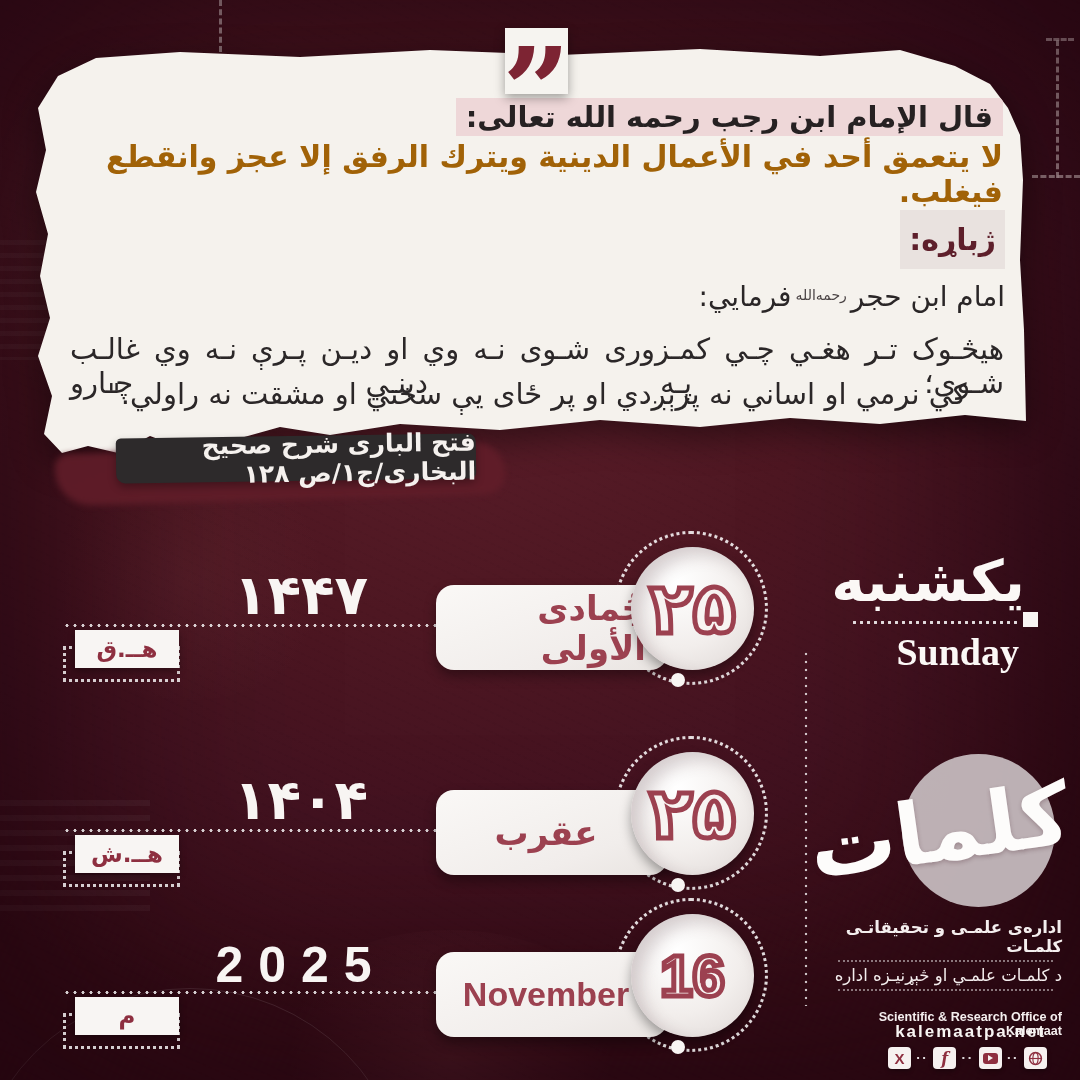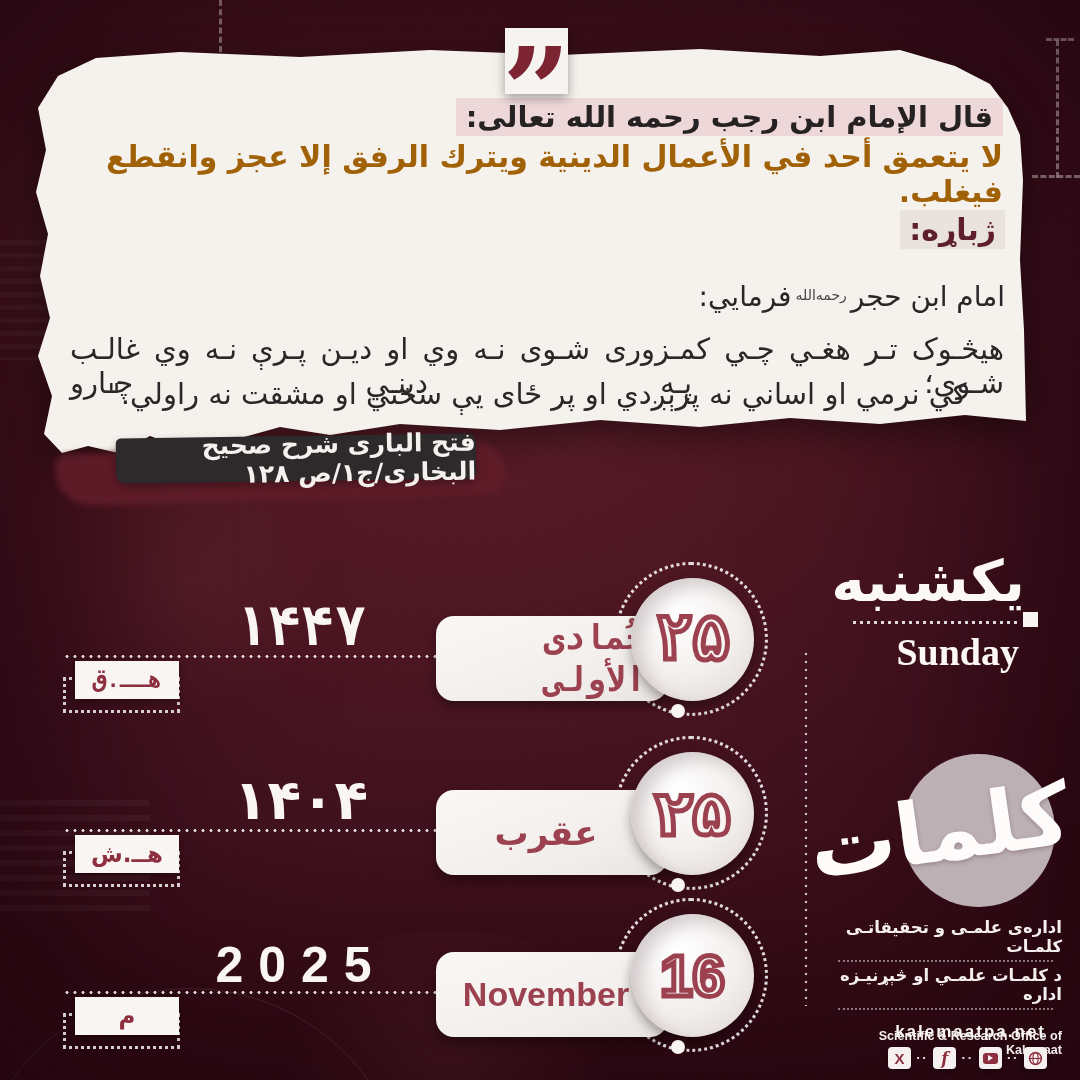--- a/index.html
+++ b/index.html
@@ -43,21 +43,21 @@
   .paper{position:absolute;left:0;top:0;width:1080px;height:520px;background:#f5f2ed;
     clip-path:polygon(96px 58px,180px 52px,300px 57px,430px 50px,560px 55px,700px 49px,820px 56px,
       900px 50px,955px 66px,990px 84px,1008px 108px,1020px 135px,1023px 180px,1020px 260px,
       1024px 330px,1026px 421px,965px 415px,880px 424px,790px 418px,700px 427px,600px 420px,
       500px 430px,400px 424px,330px 435px,280px 427px,230px 441px,185px 449px,150px 436px,
       118px 453px,88px 446px,62px 453px,44px 434px,52px 396px,38px 356px,50px 318px,40px 276px,
       48px 234px,36px 192px,46px 150px,38px 108px,58px 76px);}
   .paper-txt{position:absolute;direction:rtl;color:#262122;}
   .q-attr{top:98px;right:77px;font-size:29px;font-weight:bold;background:#eed7d8;padding:2px 10px;}
   .q-text{top:139px;right:77px;font-size:30px;font-weight:bold;color:#a16207;}
-  .t-label{top:210px;right:75px;font-size:30px;font-weight:900;color:#5e1f2b;background:#e9e2df;padding:2px 9px;}
+  .t-label{top:210px;right:75px;font-size:30px;font-weight:900;color:#5e1f2b;background:#e9e2df;padding:12px 9px;}
   .t-attr{top:280px;right:75px;font-size:28px;color:#2a2627;}
   .t-attr .rahm{font-size:14px;color:#4a4344;display:inline-block;transform:translateY(-6px);margin:0 4px;}
   .t-line1{top:332px;right:76px;left:70px;font-size:29px;color:#2b2728;
     text-align:justify;text-align-last:justify;}
   .t-line2{top:377px;right:76px;left:70px;font-size:29px;color:#2b2728;text-align:center;}
   
   .brush{position:absolute;left:55px;top:448px;width:450px;height:52px;background:#611d29;
     border-radius:14px 30px 20px 36px;transform:rotate(-1.6deg);filter:blur(3px);opacity:.9;z-index:5;}
   .strip{position:absolute;left:116px;top:436px;width:360px;height:45px;background:#2d2a2b;
     border-radius:5px 8px 6px 9px;transform:rotate(-0.8deg);z-index:6;
@@ -69,21 +69,21 @@
     background-image:radial-gradient(circle,rgba(255,255,255,.85) 1.4px,transparent 1.7px);
     background-size:7px 5px;background-repeat:repeat-x;}
   .wd-square{position:absolute;left:1023px;top:612px;width:15px;height:15px;background:#f8f5f3;z-index:7;}
   .wd-en{position:absolute;right:61px;top:630px;font-family:Liberation Serif, serif;
     font-size:38px;font-weight:bold;color:#fbf8f6;z-index:7;}
   .divider-v{position:absolute;left:804px;top:650px;height:356px;width:4px;z-index:6;
     background-image:radial-gradient(circle,rgba(255,255,255,.75) 1.3px,transparent 1.6px);
     background-size:4px 8px;background-repeat:repeat-y;}
   
   .row{position:absolute;left:0;width:800px;height:200px;z-index:7;}
-  .row1{top:578px;font-family:Liberation Mono, monospace;}.row2{top:752px;}.row3{top:914px;}
+  .row1{top:547px;}.row2{top:752px;}.row3{top:914px;}
   .dotline{position:absolute;left:63px;top:76px;width:590px;height:5px;z-index:1;
     background-image:radial-gradient(circle,rgba(255,255,255,.8) 1.4px,transparent 1.7px);
     background-size:8px 5px;background-repeat:repeat-x;}
   .year{position:absolute;left:206px;top:16px;width:190px;text-align:center;
     font-size:55px;font-weight:900;color:#f8f5f3;letter-spacing:6px;z-index:2;}
   .row3 .year{font-family:"Liberation Sans",sans-serif;font-size:50px;letter-spacing:15px;top:22px;}
   .era-ghost{position:absolute;left:63px;top:99px;width:117px;height:36px;
     border:3px dotted rgba(255,255,255,.8);z-index:1;}
   .era-box{position:absolute;left:75px;top:83px;width:104px;height:38px;background:#f8f5f3;z-index:2;
     display:flex;align-items:center;justify-content:center;direction:rtl;
@@ -93,34 +93,34 @@
   .pill{position:absolute;left:436px;top:38px;width:232px;height:85px;border-radius:18px;z-index:2;
     background:linear-gradient(160deg,#faf8f6 0%,#f1edeb 70%,#e9e4e1 100%);
     box-shadow:0 6px 12px rgba(0,0,0,.35);}
   .month{position:absolute;left:10px;top:0;width:200px;height:85px;display:flex;align-items:center;
     justify-content:center;direction:rtl;color:#9c4150;font-weight:900;font-size:34px;}
   .row3 .month{font-family:"Liberation Sans",sans-serif;font-weight:800;}
   .badge{position:absolute;left:631px;top:0;width:123px;height:123px;border-radius:50%;z-index:3;
     background:radial-gradient(circle at 38% 30%,#ffffff 0%,#f2eeec 55%,#ded7d5 100%);
     box-shadow:inset 10px 8px 16px rgba(95,70,78,.22),0 6px 12px rgba(0,0,0,.35);
     display:flex;align-items:center;justify-content:center;}
-  .day{font-size:62px;font-weight:900;color:#f8f4f2;-webkit-text-stroke:5px #9c4150;direction:rtl;}
+  .day{font-size:71px;font-weight:900;color:#f8f4f2;-webkit-text-stroke:5px #9c4150;direction:rtl;}
   .row3 .day{font-family:"Liberation Sans",sans-serif;font-size:58px;-webkit-text-stroke:5px #9c4150;}
   .bdot{position:absolute;left:671px;top:126px;width:14px;height:14px;border-radius:50%;background:#f8f5f3;z-index:3;}
   
   .logo{position:absolute;left:820px;top:730px;width:250px;height:290px;z-index:7;}
   .logo-circle{position:absolute;left:82px;top:24px;width:153px;height:153px;border-radius:50%;
     background:#c9bfc2;opacity:.92;}
   .logo-word{position:absolute;left:0px;top:40px;width:250px;text-align:center;direction:rtl;
     font-size:86px;font-weight:900;color:#fdfcfb;transform:rotate(-8deg);line-height:120px;
     text-shadow:0 2px 4px rgba(60,20,30,.25);white-space:nowrap;}
   .logo-lines{position:absolute;left:8px;top:188px;width:234px;text-align:right;color:#f4eeee;}
   .logo-fa{direction:rtl;font-size:16.5px;font-weight:bold;}
   .logo-sep{margin:4px auto;width:215px;border-top:2px dotted rgba(255,255,255,.45);}
-  .logo-ps{direction:rtl;font-size:16.5px;font-weight:bold;}
+  .logo-ps{direction:rtl;font-size:16.5px;font-weight:normal;}
   .logo-en{font-family:"Liberation Sans",sans-serif;font-size:12.6px;font-weight:bold;margin-top:19px;}
   
   .site{position:absolute;right:34px;top:1022px;font-family:"Liberation Sans",sans-serif;
     font-size:17px;font-weight:bold;letter-spacing:2px;color:#f8f5f3;z-index:7;}
   .social{position:absolute;right:33px;top:1047px;display:flex;align-items:center;gap:5px;z-index:7;}
   .sbox{width:23px;height:22px;border-radius:4px;background:#f6f1f0;display:flex;align-items:center;
     justify-content:center;color:#8e2f40;font-weight:900;box-shadow:0 2px 4px rgba(0,0,0,.3);}
   .sbox.x{font-family:"Liberation Sans",sans-serif;font-size:15px;}
   .sbox.fb{font-family:"DejaVu Serif",serif;font-size:16px;font-style:italic;}
   .sdots{color:rgba(255,255,255,.85);font-size:11px;letter-spacing:2px;font-weight:bold;}

